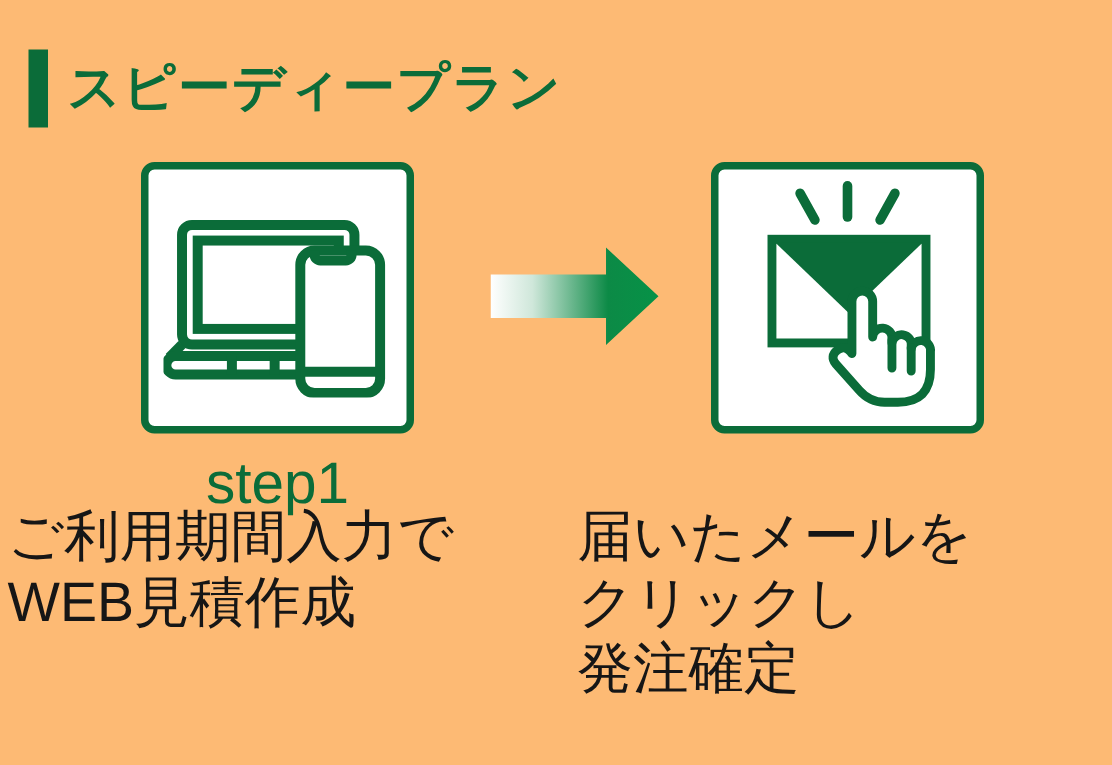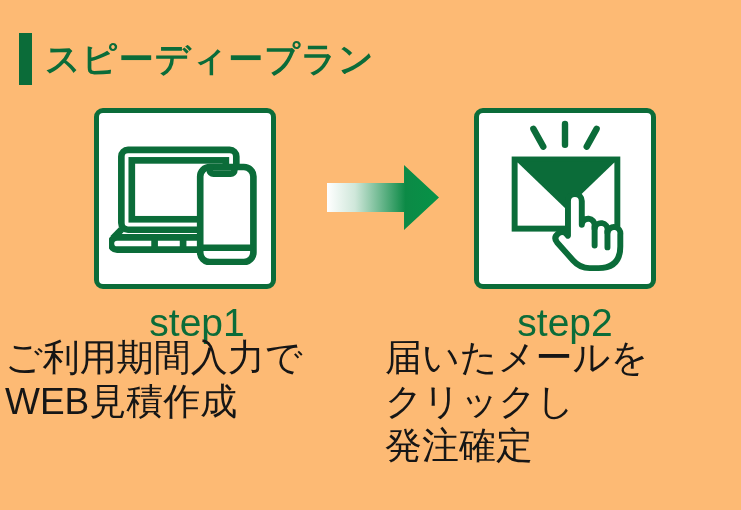--- a/index.html
+++ b/index.html
@@ -18,21 +18,21 @@
     display:flex;align-items:center;justify-content:center;
   }
   .box1{left:94px;}
   .box2{left:474px;}
   .devices-svg{margin-top:14px;}
   .arrow-svg{position:absolute;left:327px;top:164px;}
   .step-label{
     position:absolute;top:300px;width:182px;text-align:center;
     font-size:39px;color:#0b6c39;line-height:1.2;
   }
-  .label1{left:106px;}
+  .label1{left:94px;}
   .label2{left:474px;}
   .desc{
     position:absolute;top:336px;width:360px;text-align:left;
     font-size:37px;line-height:44px;color:#161616;
   }
   .desc1{left:5px;}
   .desc2{left:385px;}
   .stroke{fill:none;stroke:#0b6c39;stroke-width:7;}
   .stroke6{fill:none;stroke:#0b6c39;stroke-width:6;}
   .whitefill{fill:#ffffff;stroke:#0b6c39;}
@@ -98,21 +98,20 @@
              a6.5 6.5 0 0 1 13 2 v12
              q0 22 -22 22 h-9
              q-10 0 -17 -8 l-16 -18
              q-4 -5 1 -9 q5 -4 9 1 l1 1.2 V82 z"></path>
         <path class="stroke6" stroke-linecap="round" d="M115 108 V127 M128 113 V129"></path>
       </g>
     </svg>
   </div>
 
   <div class="step-label label1">step1</div>
-  <div class="step-label label2">step2</div>
 
   <div class="desc desc1">
     <div class="desc-line">ご利用期間入力で</div>
     <div class="desc-line">WEB見積作成</div>
   </div>
   <div class="desc desc2">
     <div class="desc-line">届いたメールを</div>
     <div class="desc-line">クリックし</div>
     <div class="desc-line">発注確定</div>
   </div>

